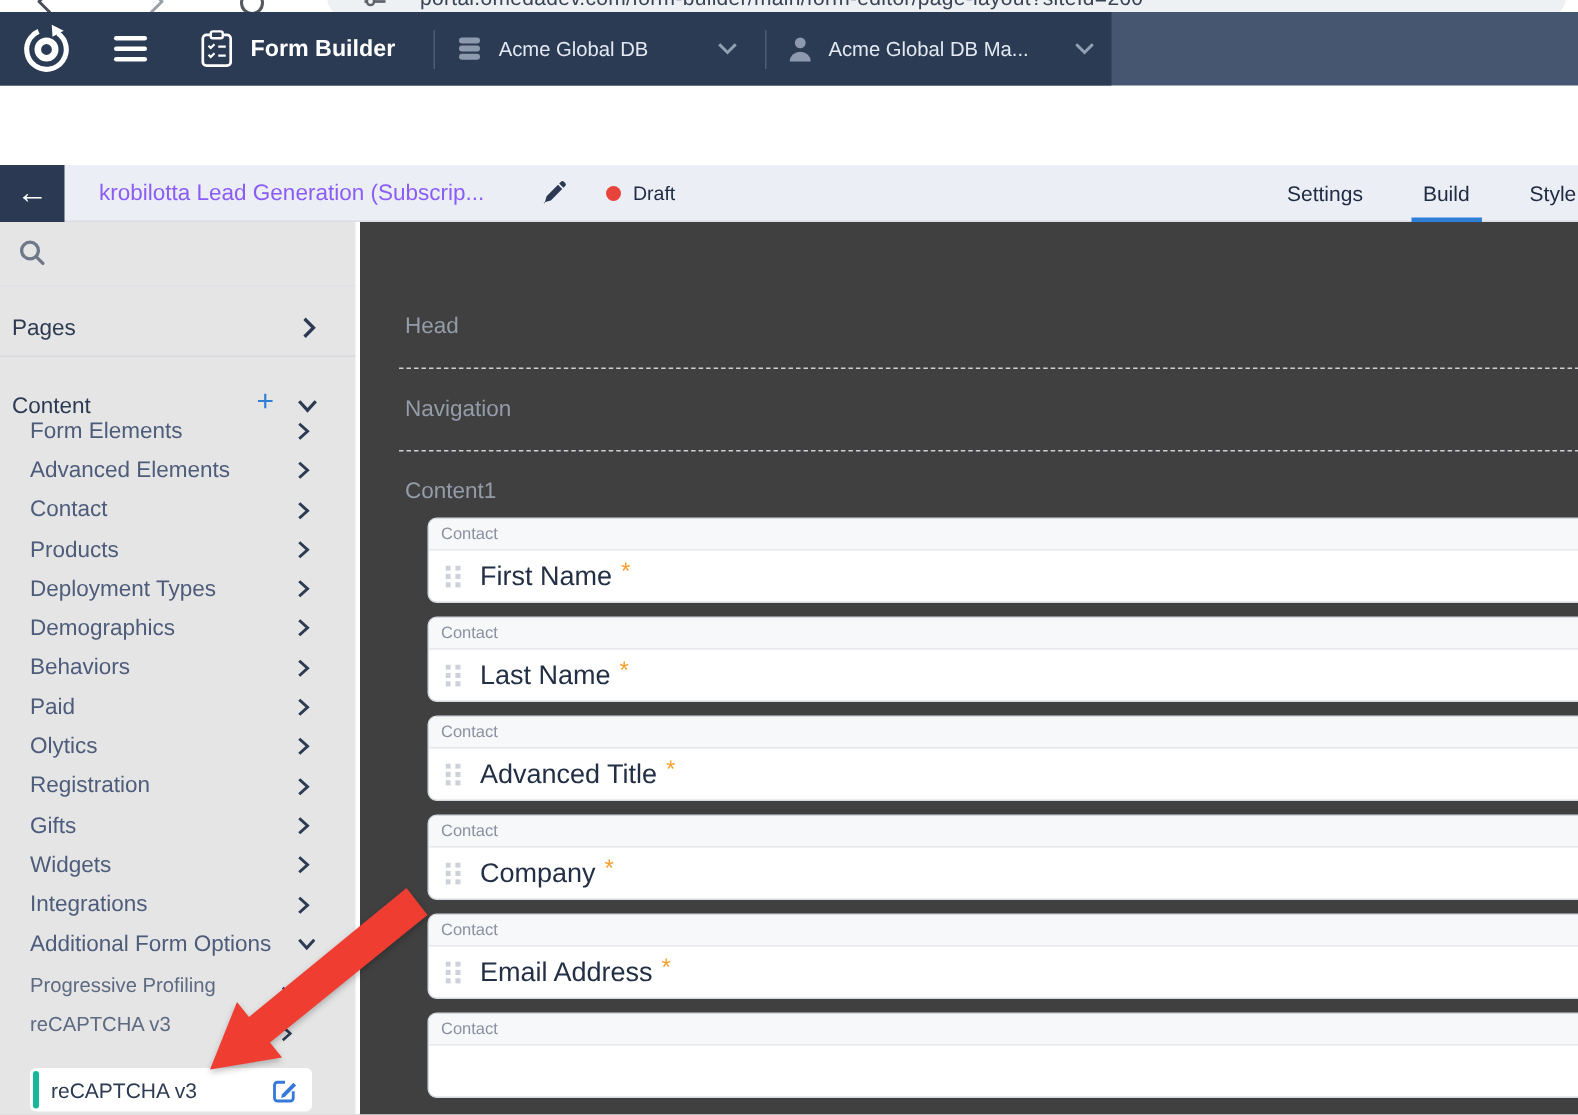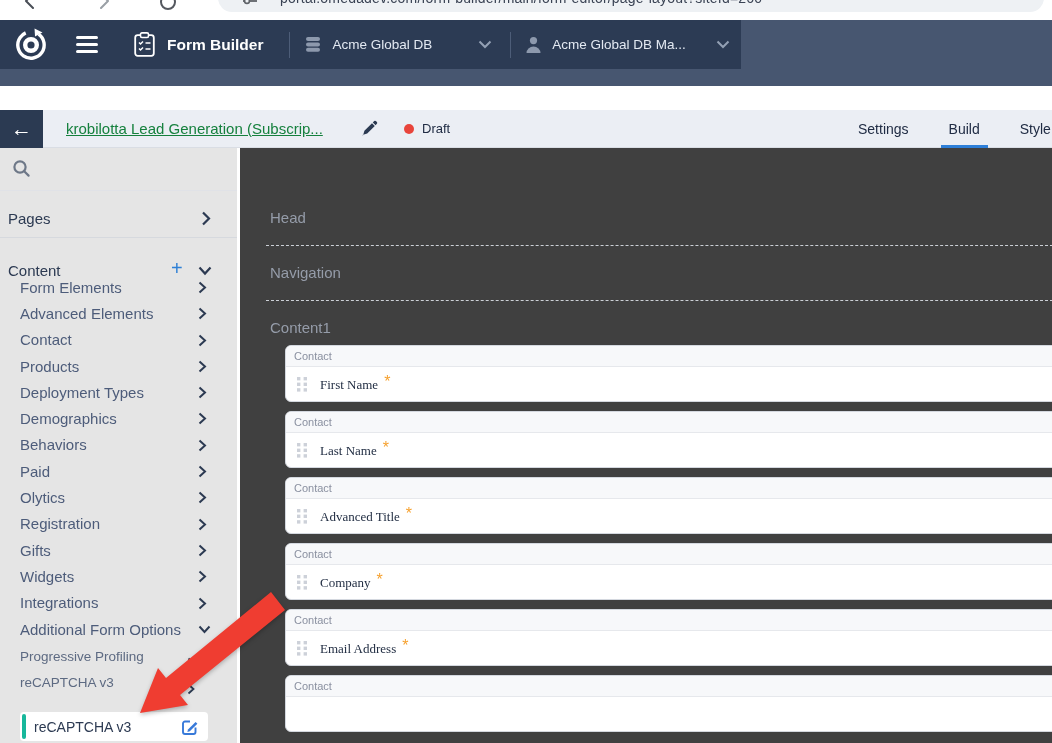--- a/index.html
+++ b/index.html
@@ -6,38 +6,38 @@
   .screen{position:relative;width:1052px;height:743px;overflow:hidden;background:#fff;}
 
   
   .browser{position:absolute;left:0;top:0;width:1052px;height:24px;background:#fff;overflow:hidden;}
   .b-icon{position:absolute;top:-9px;}
   .omnibox{position:absolute;left:218px;top:-16px;width:826px;height:28px;background:#eef1f4;border-radius:14px;display:flex;align-items:center;}
   .omnibox svg{margin-left:24px;}
   .url-text{margin-left:22px;font-size:14px;color:#3a4354;letter-spacing:.2px;white-space:nowrap;}
 
   
-  .app-header{position:absolute;left:0;top:20px;width:1052px;height:66px;background:#475670;}
+  .app-header{position:absolute;left:0;top:8px;width:1052px;height:49px;background:#475670;}
   .app-header-main{position:absolute;left:0;top:0;width:741px;height:49px;background:#2c3b54;display:flex;align-items:center;}
   .logo{margin-left:14px;}
   .burger{margin-left:28px;display:flex;flex-direction:column;gap:4px;}
   .burger i{display:block;width:22px;height:3px;border-radius:1.5px;background:#fff;}
   .clip{margin-left:36px;}
   .prod{margin-left:12px;font-size:15.5px;font-weight:700;color:#fff;}
   .vdiv{margin-left:26px;width:1px;height:26px;background:#4d5d78;}
   .hd-ic{margin-left:14px;}
   .hd-label{margin-left:10px;font-size:13.5px;color:#e3e9f2;}
   .hd-chev{margin-left:46px;}
   .hd-chev2{margin-left:30px;}
   .vdiv2{margin-left:18px;width:1px;height:26px;background:#4d5d78;}
 
   
   .form-header{position:absolute;left:0;top:110px;width:1052px;height:38px;background:#ebeef4;border-bottom:1px solid #d9dde4;box-sizing:border-box;}
   .back-btn{position:absolute;left:0;top:0;width:43px;height:38px;background:#2b3a52;color:#fff;display:flex;align-items:center;justify-content:center;font-size:21px;cursor:pointer;}
-  .fh-title{position:absolute;left:66px;top:0;height:37px;display:flex;align-items:center;font-size:15px;font-weight:500;color:#15803d;white-space:nowrap;text-decoration:underline;}
+  .fh-title{position:absolute;left:66px;top:0;height:37px;display:flex;align-items:center;font-size:15px;font-weight:500;color:#8b5cf6;white-space:nowrap;}
   .fh-pencil{position:absolute;left:360px;top:10px;}
   .draft-dot{position:absolute;left:404px;top:14px;width:10px;height:10px;border-radius:50%;background:#e8443b;}
   .draft-label{position:absolute;left:422px;top:0;height:37px;display:flex;align-items:center;font-size:13px;color:#202c44;}
   .fh-tabs{position:absolute;left:838px;top:0;height:38px;display:flex;}
   .tab{position:relative;height:38px;display:flex;align-items:center;padding:0 20px;font-size:14px;color:#202c44;cursor:pointer;white-space:nowrap;}
   .tab.active::after{content:"";position:absolute;left:12px;right:12px;bottom:0;height:3px;background:#2e7fd8;}
 
   
   .sidebar{position:absolute;left:0;top:148px;width:237px;height:595px;background:#e5e5e5;}
   .search{position:absolute;left:12px;top:11px;}
@@ -64,21 +64,21 @@
   
   .main{position:absolute;left:240px;top:148px;width:815px;height:673px;background:#404040;overflow:hidden;}
   #sections{padding-top:43px;}
   .sec-label{margin:18px 0 0 30px;font-size:15px;color:#959ca9;line-height:17px;}
   .dash{margin:19px -8px 0 26px;border-top:1px dashed #ccd0d6;height:0;}
   #cards{margin:9px 0 0 45px;}
   .card{width:790px;height:57px;box-sizing:border-box;border:1px solid #d4d8df;border-radius:6px;background:#fff;overflow:hidden;margin-bottom:9px;}
   .card-head{height:21px;box-sizing:border-box;background:#f7f8fa;border-bottom:1px solid #e6e8ec;display:flex;align-items:center;padding-left:8px;font-size:11px;color:#8a90a0;}
   .card-body{height:35px;display:flex;align-items:center;padding-left:11px;}
   .drag{margin-right:12px;display:block;}
-  .fld-label{font-size:13px;color:#232f44;font-family:Liberation Serif, serif;}
+  .fld-label{font-size:18px;color:#232f44;}
   .req{color:#f6a12f;font-size:16px;margin-left:6px;position:relative;top:-3px;}
 
   
   .arrow-overlay{position:absolute;left:0;top:0;pointer-events:none;}
 </style>
 </head>
 <body>
 
 <div class="screen">
 

